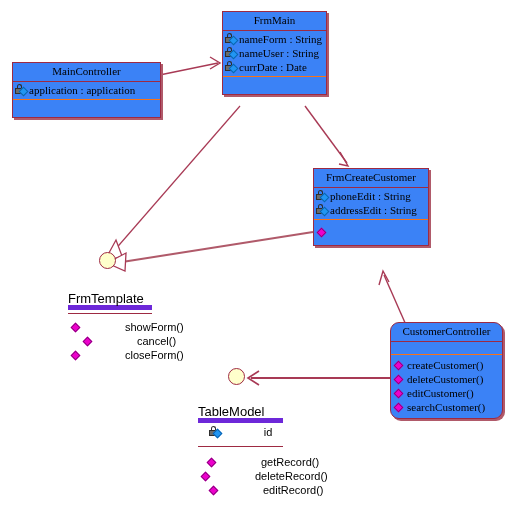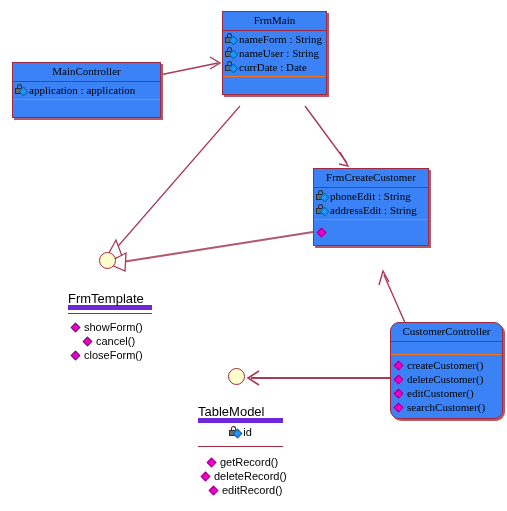--- a/index.html
+++ b/index.html
@@ -120,21 +120,21 @@
     line-height: 13px;
   }
   .iface-sep {
     position: absolute;
     height: 0;
     border-top: 1px solid #9e2a42;
   }
   .iface-members {
     position: absolute;
   }
-  .iface-members .uml-row { line-height: 14px; }
+  .iface-members .uml-row { line-height: 14px; gap: 41px; }
   .iface-attrrow { justify-content: center; }
 
   
   svg.wires {
     position: absolute;
     left: 0; top: 0;
     width: 507px;
     height: 511px;
     overflow: visible;
     pointer-events: none;

